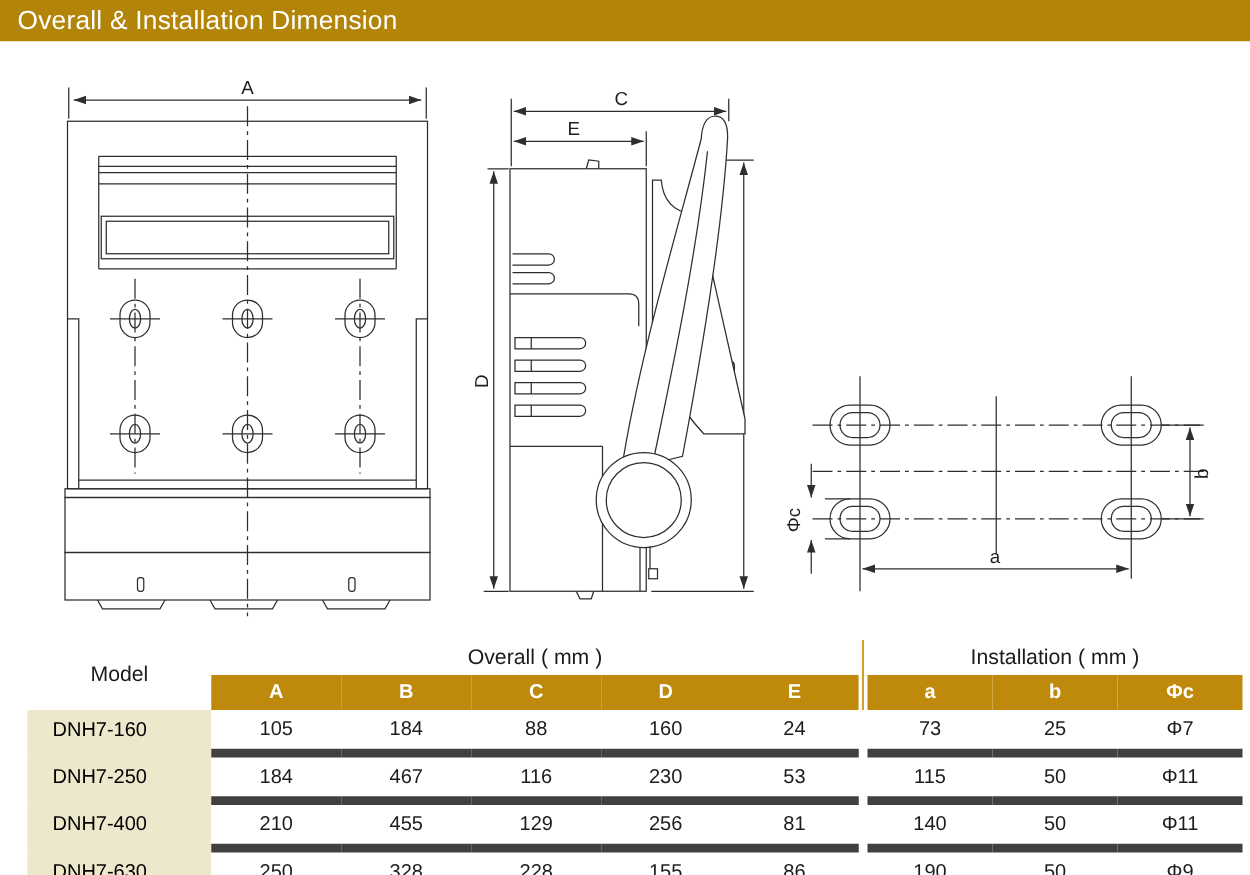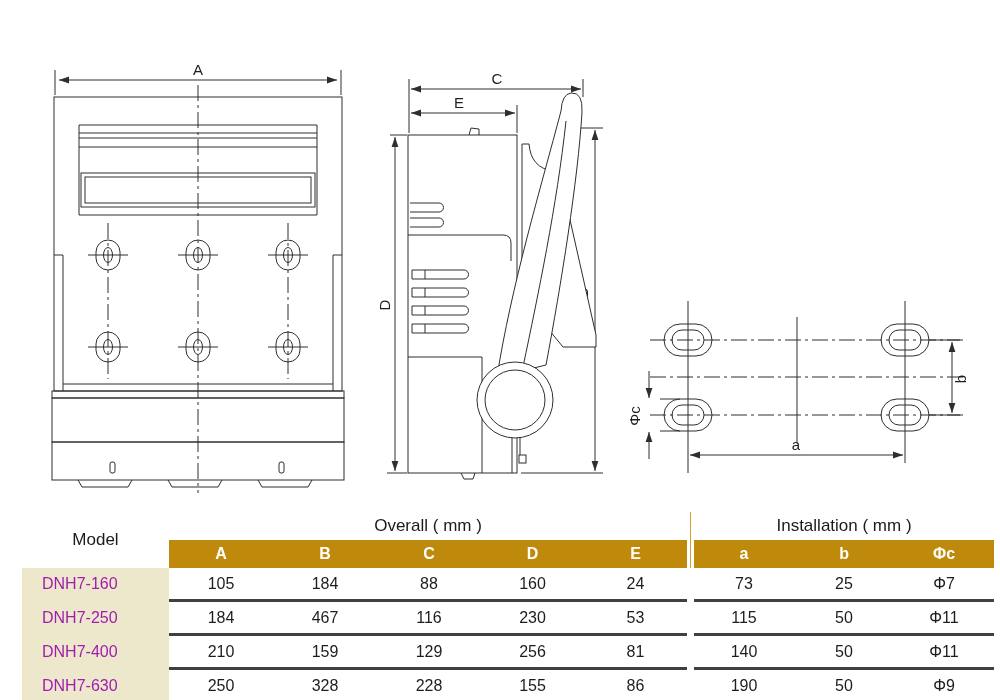--- a/index.html
+++ b/index.html
@@ -18,30 +18,31 @@
   svg text{font-family:"Liberation Sans",sans-serif;font-size:15px;fill:#1e1e1e;}
   table.spec{position:absolute;left:22px;top:512px;width:972px;border-collapse:collapse;
              table-layout:fixed;}
   table.spec td{padding:0;text-align:center;font-size:16px;color:#1d1d1d;height:31px;
                 white-space:nowrap;}
   tr.h1 td{height:28px;font-size:17px;color:#1b1b1b;background:#fff;}
   td.model-h{background:#EDE8CB;text-align:left;padding-left:20px;font-size:17px;color:#222;}
   tr.h2 td{height:28px;background:#BF8A0B;color:#fff;font-weight:bold;font-size:16px;}
   td.gap, tr.h2 td.gap, tr.h1 td.gap{
       background:linear-gradient(to right,#fff 0,#fff 3px,#D29E2E 3px,#D29E2E 4px,#fff 4px);}
-  tr.data td{background:#fff;border-bottom:3px solid #404040;}
+  tr.data td{background:#fff;border-bottom:7px solid #404040;}
   tr.data td.model{background:#EDE8CB;text-align:left;padding-left:20px;border-bottom:none;
-                   font-size:16px;color:#a21caf;}
+                   font-size:16px;color:#000000;}
   tr.data td.gap{border-bottom:none;}
 </style>
 </head>
 <body>
 
 <div class="stage">
 
+  <div class="titlebar">Overall &amp; Installation Dimension</div>
 
   <svg id="front-svg" class="drawing" width="300" height="445" viewBox="0 0 300 445">
     <defs>
       <marker id="ar" markerUnits="userSpaceOnUse" markerWidth="12" markerHeight="10" refX="10" refY="4" orient="auto-start-reverse">
         <path d="M0,0.6 L10,4 L0,7.4 Z" fill="#2e2e2e"></path>
       </marker>
     </defs>
 
     <path class="ln" d="M5,15 V40 M291,15 V40"></path>
     <line class="ln" x1="9" y1="25" x2="287" y2="25" marker-start="url(#ar)" marker-end="url(#ar)"></line>
@@ -203,21 +204,21 @@
       <td>230</td>
       <td>53</td>
       <td class="gap"></td>
       <td>115</td>
       <td>50</td>
       <td>Φ11</td>
     </tr>
     <tr class="data">
       <td class="model">DNH7-400</td>
       <td>210</td>
-      <td>159</td>
+      <td>455</td>
       <td>129</td>
       <td>256</td>
       <td>81</td>
       <td class="gap"></td>
       <td>140</td>
       <td>50</td>
       <td>Φ11</td>
     </tr>
     <tr class="data">
       <td class="model">DNH7-630</td>

